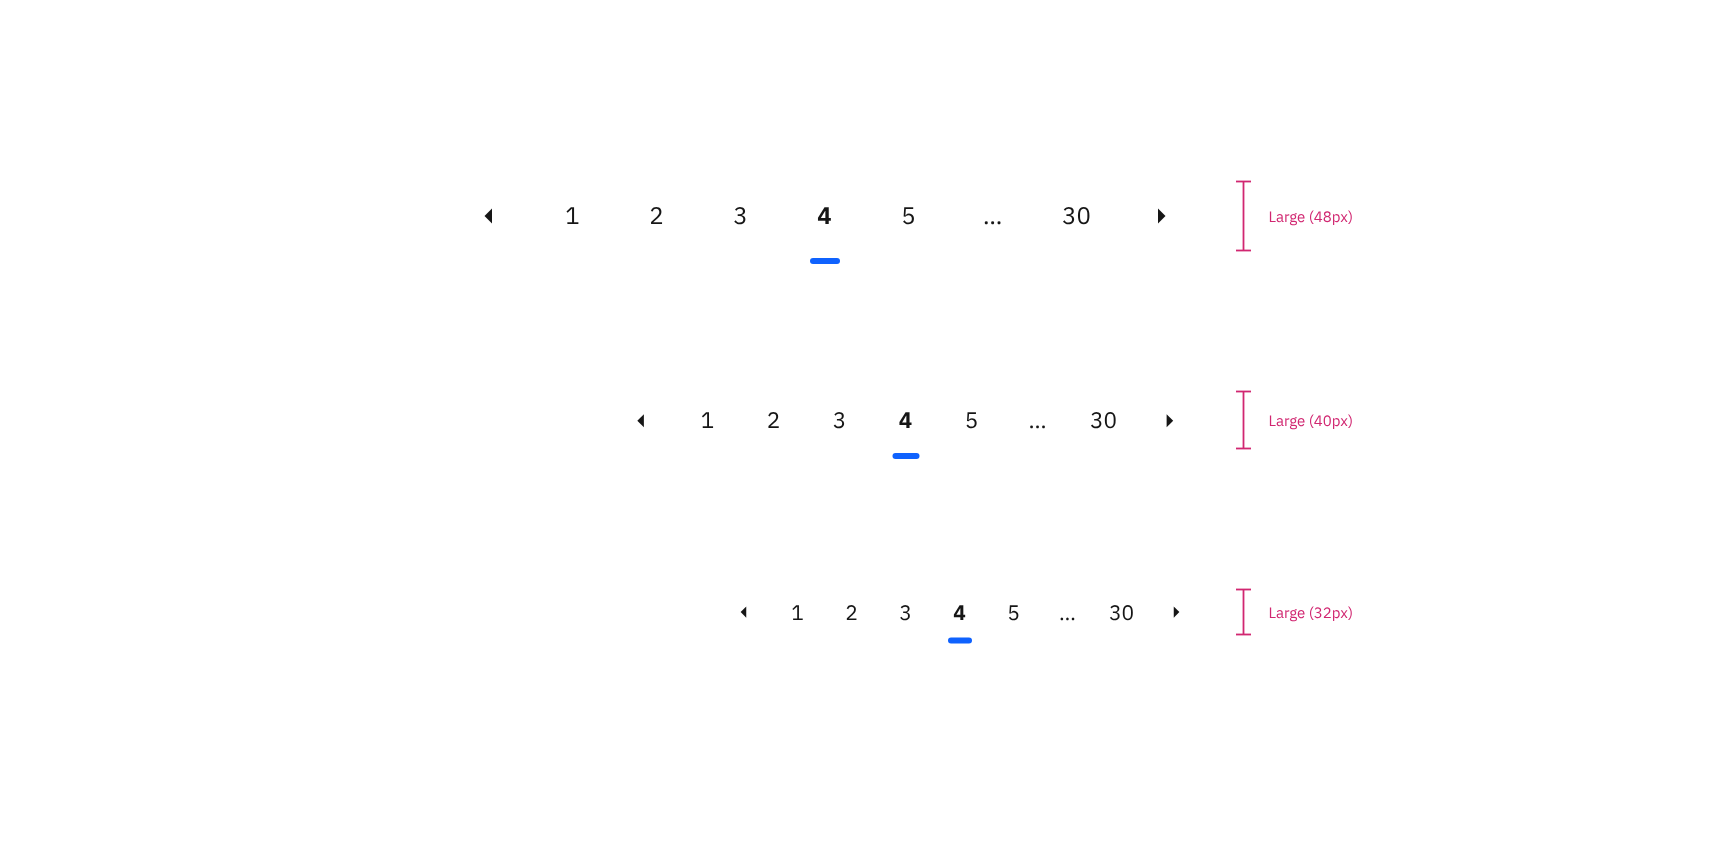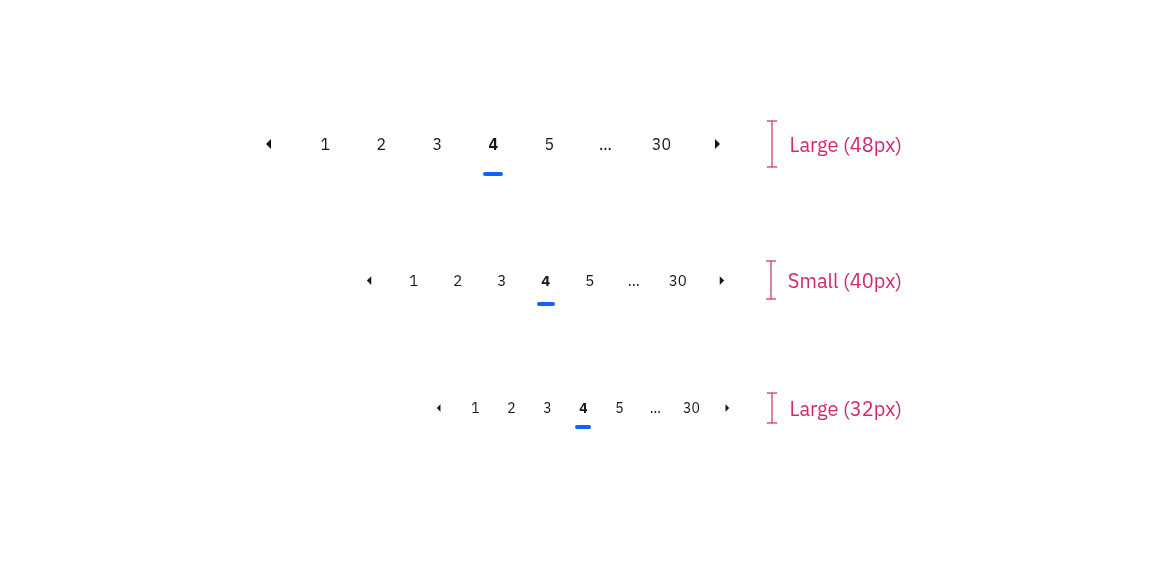--- a/index.html
+++ b/index.html
@@ -80,21 +80,21 @@
     display: flex;
     align-items: center;
   }
   .lg .bracket svg { height: 48px; }
   .md .bracket svg { height: 40px; }
   .sm .bracket svg { height: 32px; }
   .bracket svg { width: 16px; display: block; }
 
   .size-label {
     color: #d12771;
-    font-size: 20px;
+    font-size: 10px;
     margin-left: 8px;
     white-space: nowrap;
   }
 </style>
 </head>
 <body>
 
 <div class="rows">
 
   <div class="row lg">
@@ -158,21 +158,21 @@
       </div>
     </div>
     <div class="bracket-wrap">
       <span class="bracket">
         <svg viewBox="0 0 16 40" preserveAspectRatio="none">
           <line x1="2" y1="1" x2="12" y2="1" stroke="#d12771" stroke-width="1.2"></line>
           <line x1="7" y1="1" x2="7" y2="39" stroke="#d12771" stroke-width="1.2"></line>
           <line x1="2" y1="39" x2="12" y2="39" stroke="#d12771" stroke-width="1.2"></line>
         </svg>
       </span>
-      <span class="size-label">Small (40px)</span>
+      <span class="size-label">Large (40px)</span>
     </div>
   </div>
 
   <div class="row sm">
     <div class="pagination">
       <div class="cell arrow">
         <span>
           <svg viewBox="0 0 8 12">
               <path d="M6 1 L1 6 L6 11 Z" fill="#161616"></path>
             </svg>

